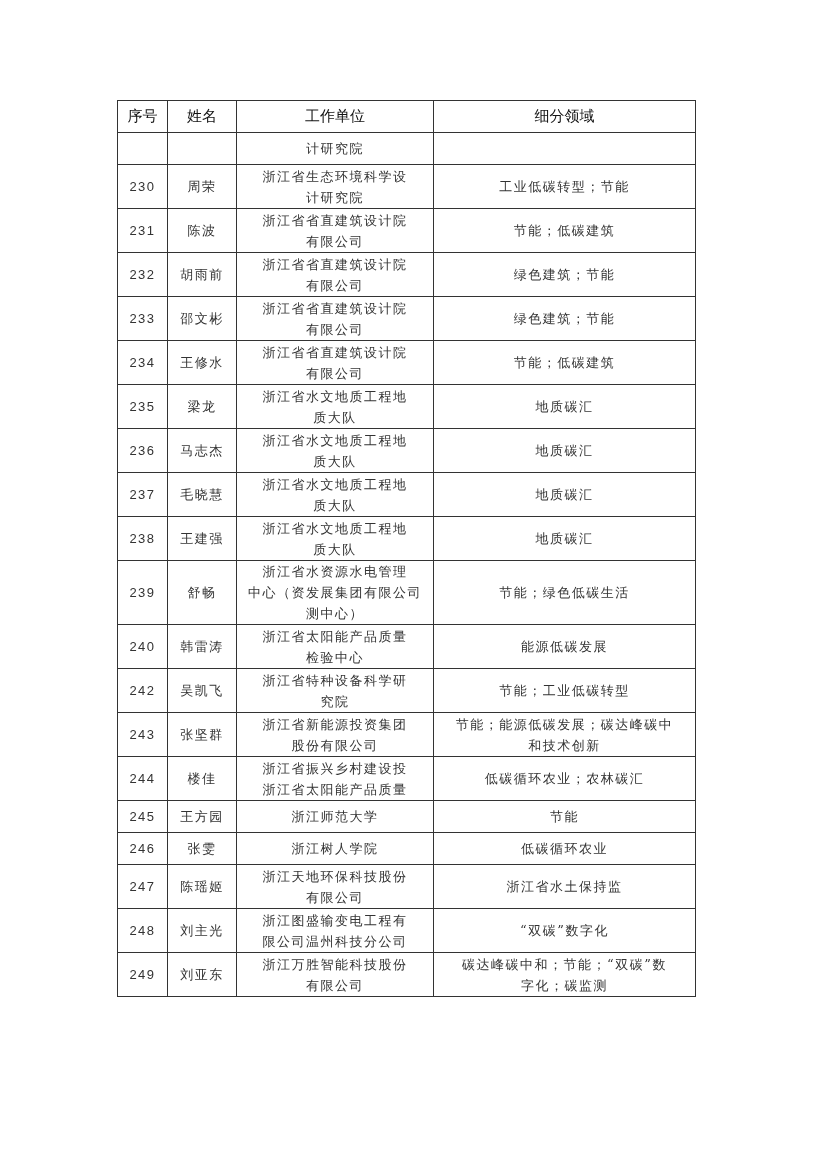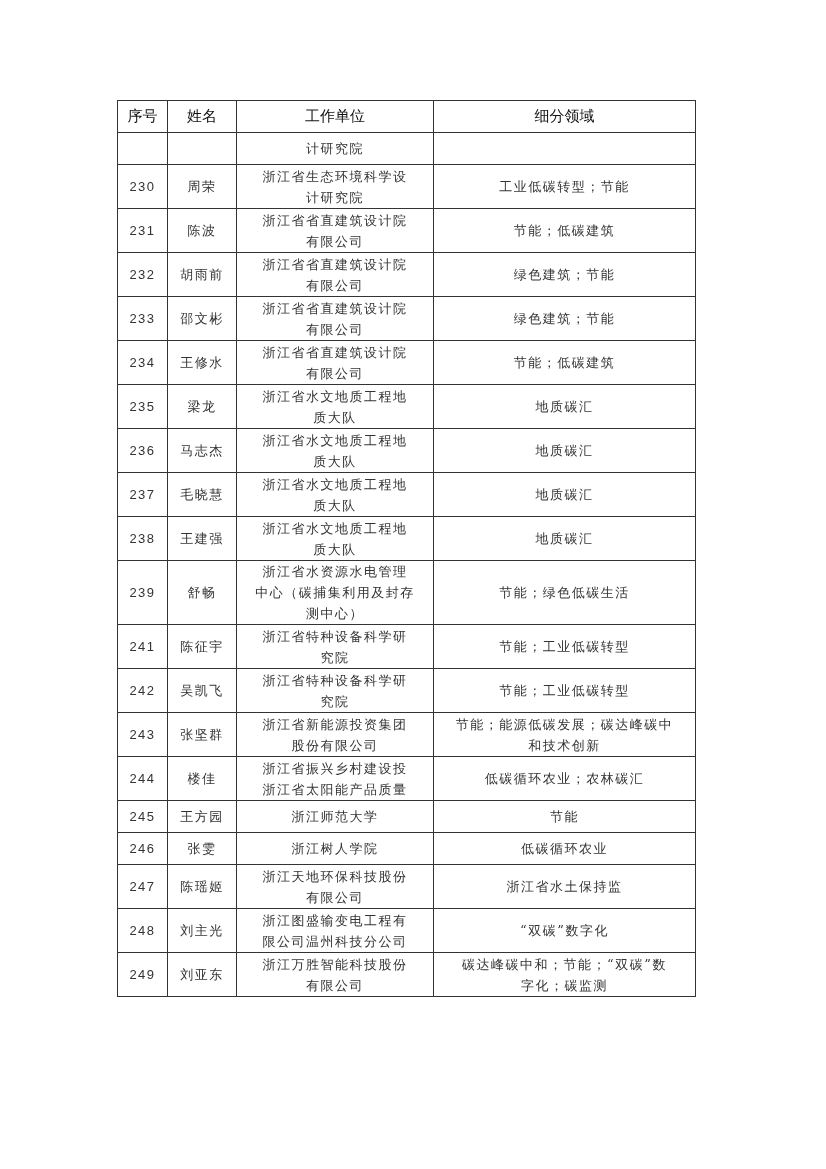--- a/index.html
+++ b/index.html
@@ -151,36 +151,36 @@
           </td>
           <td class="field">
             <span>地质碳汇</span>
           </td>
         </tr>
         <tr class="h63">
           <td class="seq">239</td>
           <td class="name">舒畅</td>
           <td class="unit">
             <span>浙江省水资源水电管理</span>
-            <span>中心（碳捕集利用及封存</span>
+            <span>中心（资发展集团有限公司</span>
             <span>测中心）</span>
           </td>
           <td class="field">
             <span>节能；绿色低碳生活</span>
           </td>
         </tr>
         <tr class="h44">
-          <td class="seq">241</td>
-          <td class="name">陈征宇</td>
-          <td class="unit">
-            <span>浙江省特种设备科学研</span>
-            <span>究院</span>
-          </td>
-          <td class="field">
-            <span>节能；工业低碳转型</span>
+          <td class="seq">240</td>
+          <td class="name">韩雷涛</td>
+          <td class="unit">
+            <span>浙江省太阳能产品质量</span>
+            <span>检验中心</span>
+          </td>
+          <td class="field">
+            <span>能源低碳发展</span>
           </td>
         </tr>
         <tr class="h44">
           <td class="seq">242</td>
           <td class="name">吴凯飞</td>
           <td class="unit">
             <span>浙江省特种设备科学研</span>
             <span>究院</span>
           </td>
           <td class="field">

